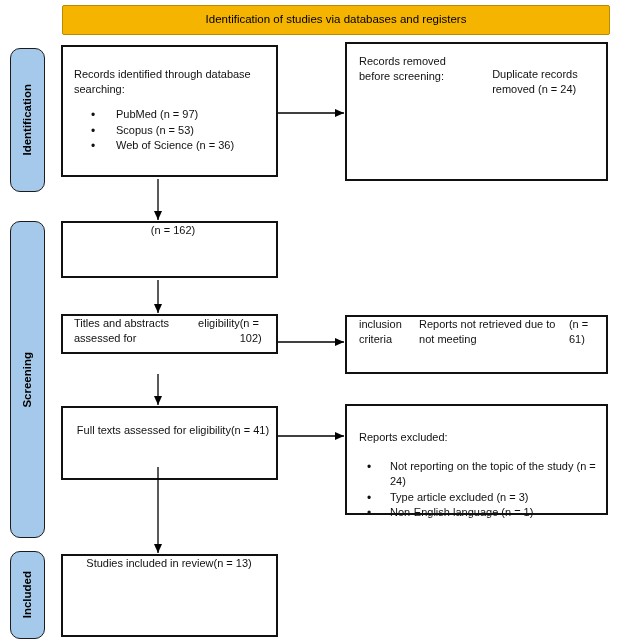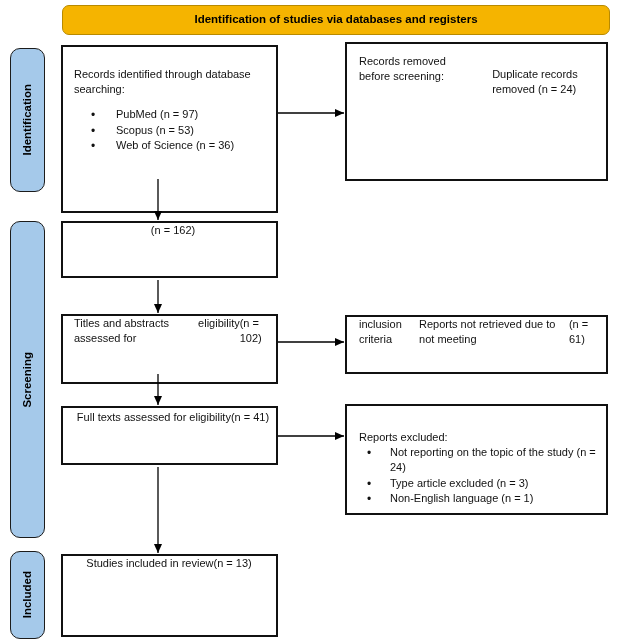--- a/index.html
+++ b/index.html
@@ -15,58 +15,58 @@
   html,body{background:#ffffff}
   #stage{
     position:relative;width:622px;height:644px;background:#ffffff;
     font-family:"Liberation Sans","DejaVu Sans",sans-serif;color:var(--text);
     font-size:11px;line-height:1.38;overflow:hidden;
   }
   
   .banner{
     position:absolute;left:62px;top:5px;width:548px;height:30px;
     background:var(--banner-bg);border:1px solid var(--banner-border);
-    border-radius:7px;display:flex;align-items:center;justify-content:center;
-    font-weight:bold;font-size:11.5px;color:#000;
+    border-radius:2px;display:flex;align-items:center;justify-content:center;
+    font-weight:normal;font-size:11.5px;color:#000;
   }
   
   .stage-bar{
     position:absolute;left:10px;width:35px;
     background:var(--stage-bg);border:1.5px solid var(--stage-border);
     border-radius:10px;display:flex;align-items:center;justify-content:center;
   }
   .stage-bar span{
     writing-mode:vertical-rl;transform:rotate(180deg);
     font-weight:bold;font-size:11.5px;color:#000;white-space:nowrap;
   }
   #stage-identification{top:48px;height:144px}
   #stage-screening{top:221px;height:317px}
   #stage-included{top:551px;height:88px}
   
   .box{
     position:absolute;background:#fff;border:2px solid var(--box-border);
   }
   .vcenter{display:flex;flex-direction:row;justify-content:center}
-  #box-records-identified{left:61px;top:45px;width:217px;height:168px;padding:20px 6px 6px 11px}
+  #box-records-identified{left:61px;top:45px;width:217px;height:132px;padding:20px 6px 6px 11px}
   #box-records-removed{left:345px;top:42px;width:263px;height:139px;padding:10px 10px 10px 12px}
   #box-records-screened{left:61px;top:221px;width:217px;height:57px;padding:0 4px 0 11px}
-  #box-titles-abstracts{left:61px;top:314px;width:217px;height:70px;padding:0 2px 0 11px}
+  #box-titles-abstracts{left:61px;top:314px;width:217px;height:40px;padding:0 2px 0 11px}
   #box-reports-not-retrieved{left:345px;top:315px;width:263px;height:59px;padding:0 8px 0 12px}
-  #box-full-texts{left:61px;top:406px;width:217px;height:59px;padding:2px 4px 0 11px}
+  #box-full-texts{left:61px;top:406px;width:217px;height:74px;padding:15px 4px 0 11px}
   #box-reports-excluded{left:345px;top:404px;width:263px;height:111px;padding:24px 10px 6px 12px}
   #box-studies-included{left:61px;top:554px;width:217px;height:83px;padding:0 4px 0 3px}
   .detail-indent{margin-left:28px;margin-top:13px}
   ul.bullets{list-style:none;margin-top:10px}
   ul.bullets li{position:relative;padding-left:31px}
   ul.bullets li::before{content:"\2022";position:absolute;font-size:12px}
   #box-records-identified ul.bullets li{padding-left:42px}
   #box-records-identified ul.bullets li::before{left:17px}
   #box-reports-excluded ul.bullets li{padding-left:31px}
   #box-reports-excluded ul.bullets li::before{left:8px}
-  #box-reports-excluded ul.bullets{margin-top:0}
+  #box-reports-excluded ul.bullets{margin-top:14px}
   
   svg.connectors{position:absolute;left:0;top:0;width:622px;height:644px;pointer-events:none}
   svg.connectors line{stroke:var(--arrow);stroke-width:1.3}
   svg.connectors .ah{fill:var(--arrow)}
 </style>
 </head>
 <body>
 
 <div id="stage">
 

